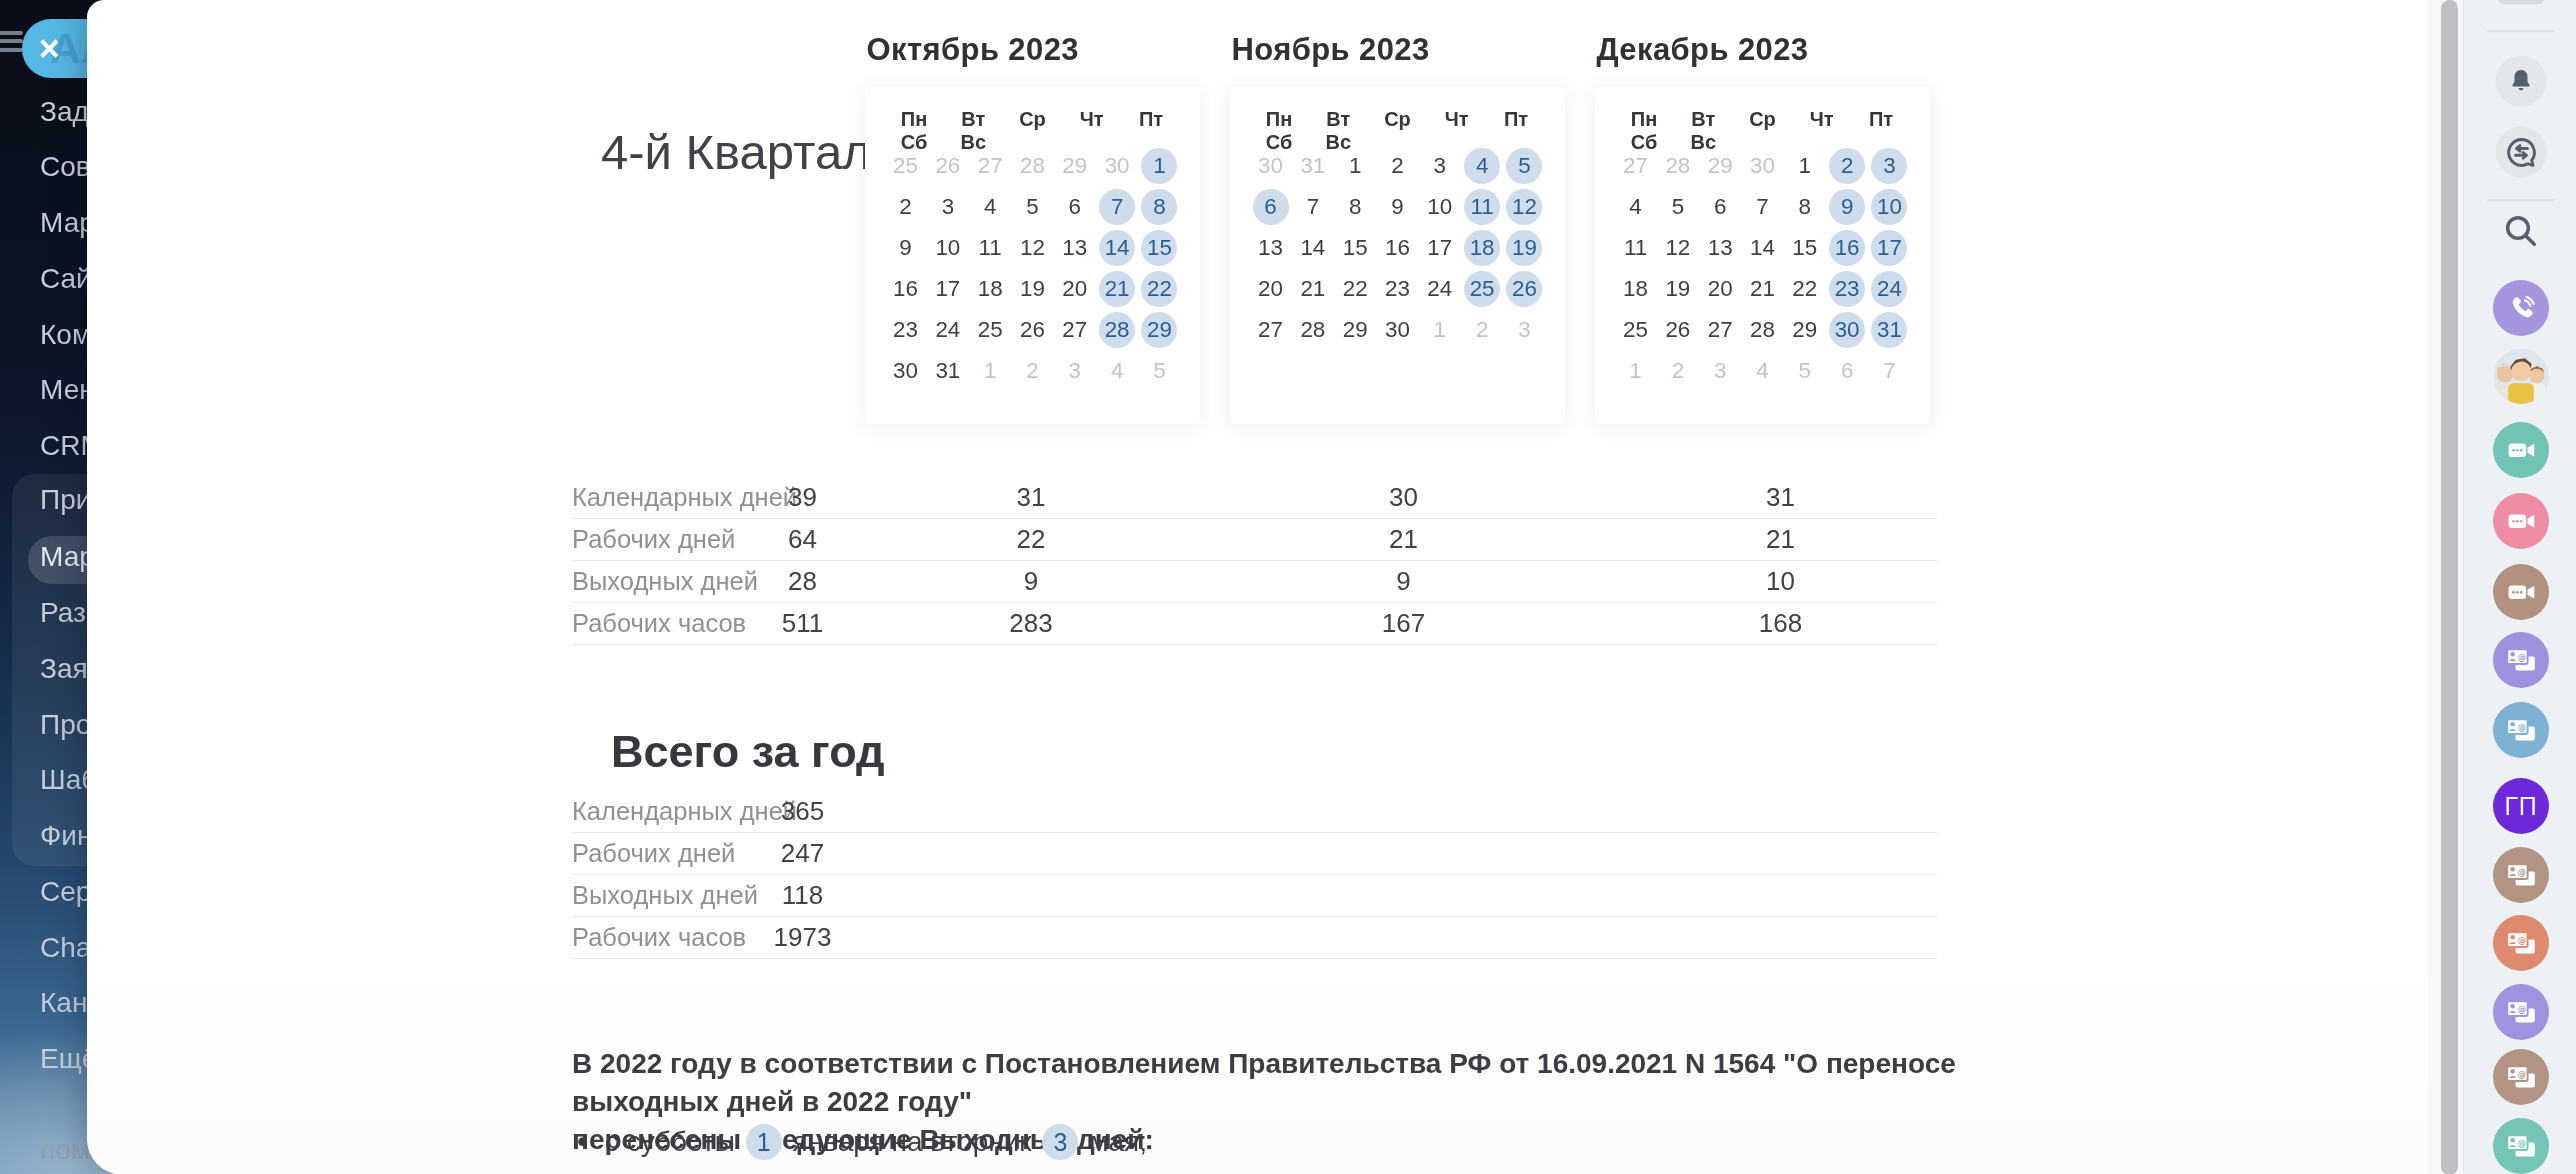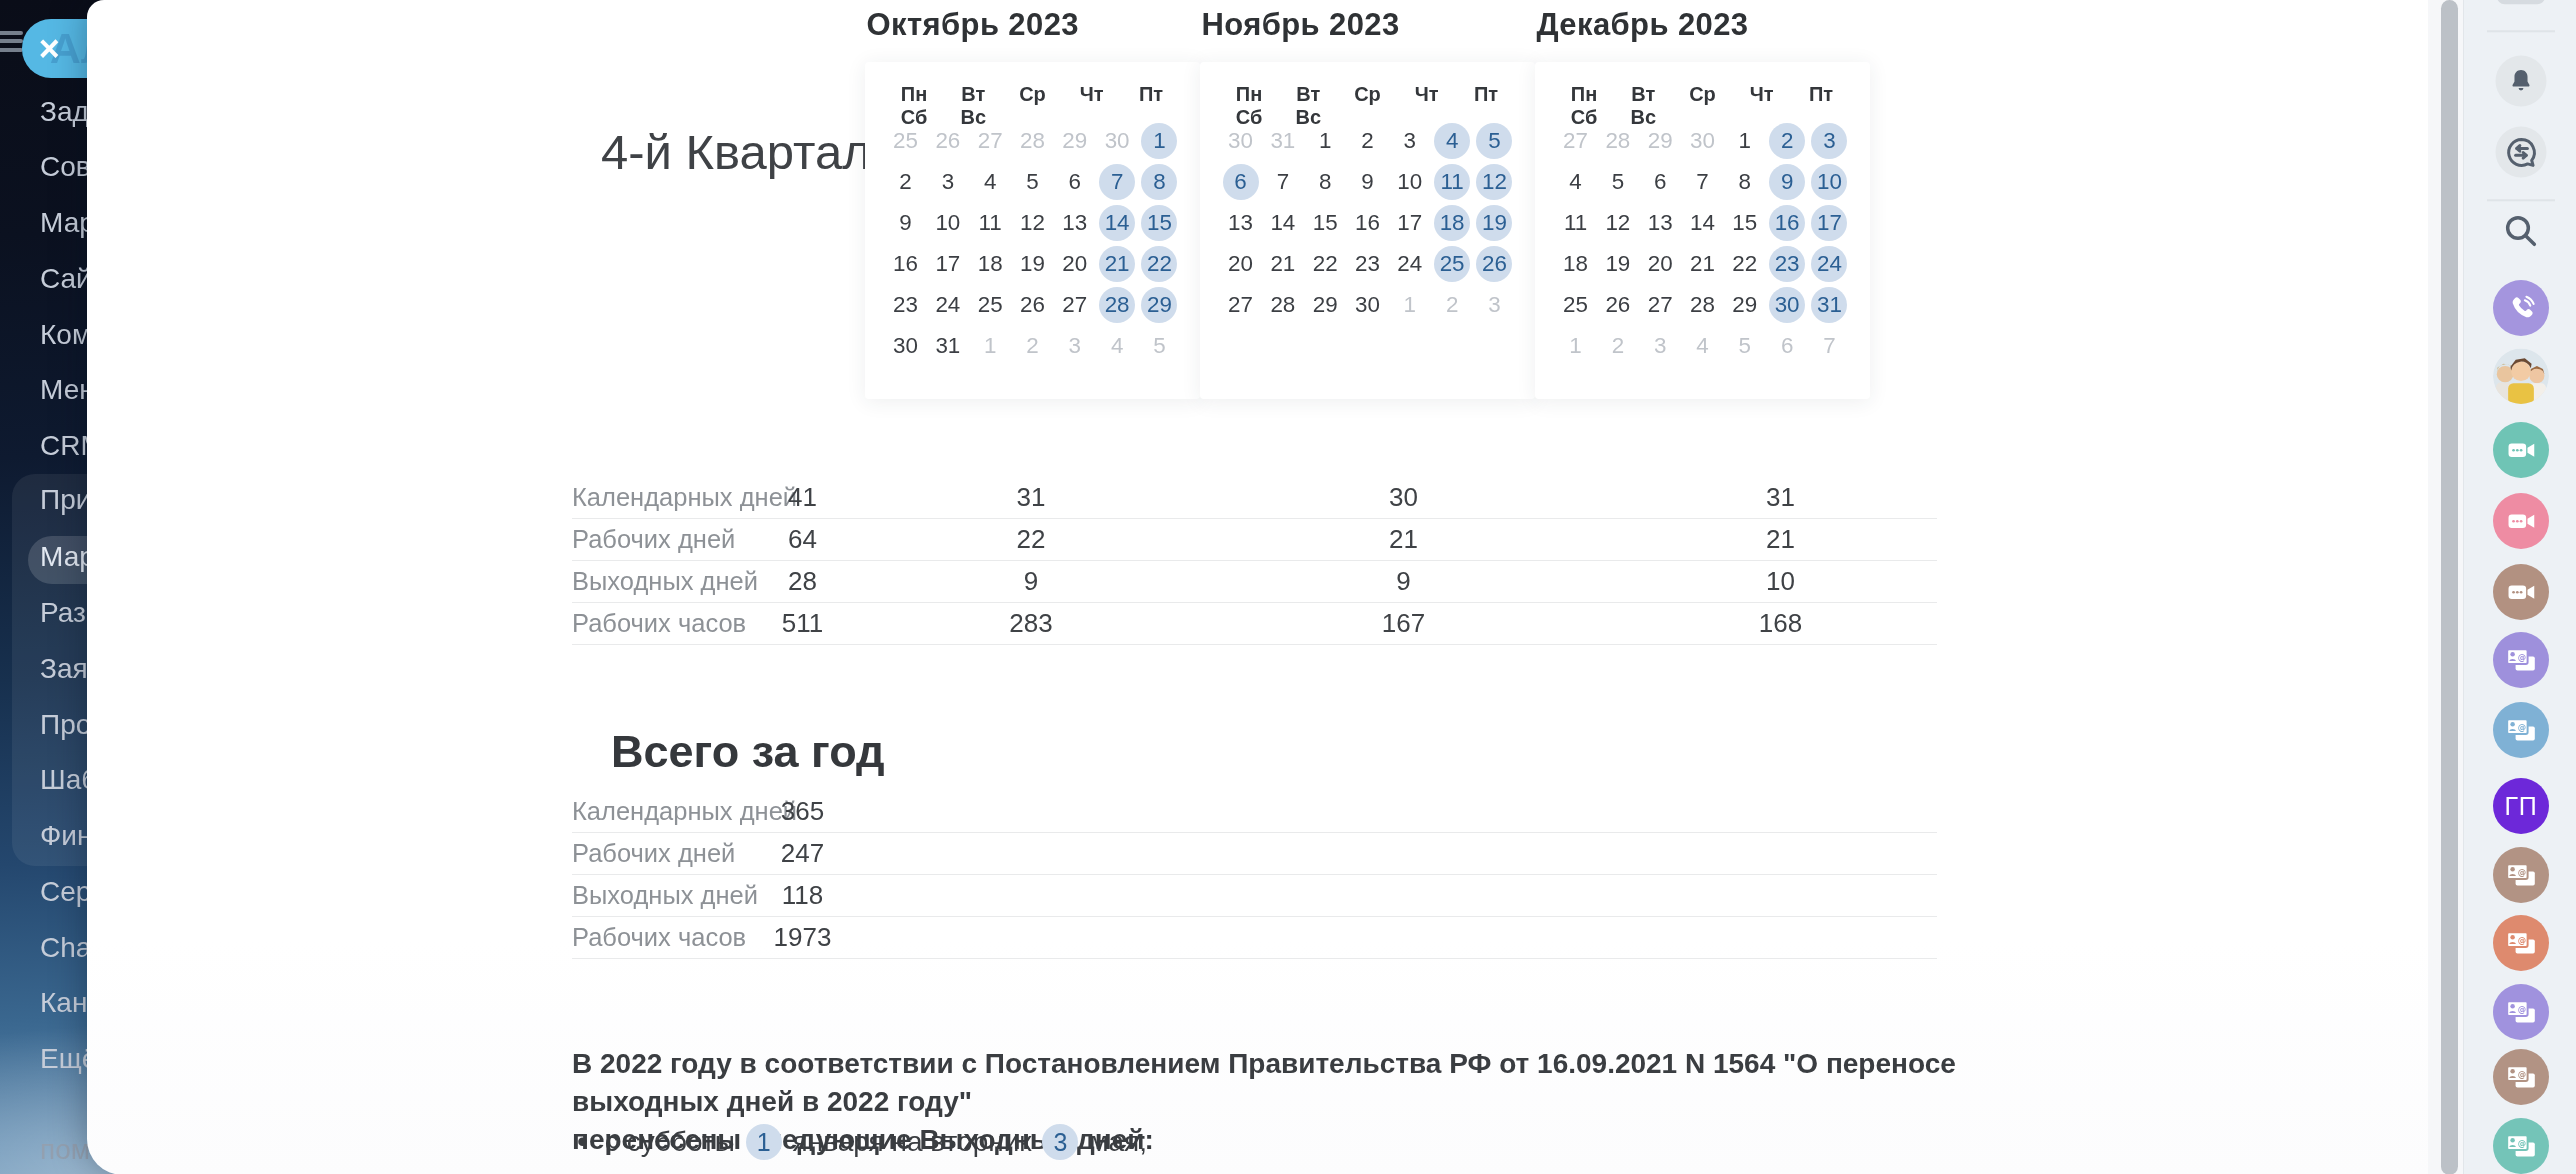--- a/index.html
+++ b/index.html
@@ -27,21 +27,21 @@
   .side-footer{position:absolute;left:40px;top:1122px;height:56px;display:flex;align-items:center;
     font-size:28px;color:#93a0b0;white-space:nowrap;}
 
   
   .page{position:absolute;left:87px;top:0;width:2341px;height:1175px;z-index:2;
     background:linear-gradient(180deg,#ffffff 80%,#fcfcfd 100%);
     border-radius:17px 0 0 36px;box-shadow:0 0 36px rgba(5,15,30,.35);}
   .quarter-title{position:absolute;left:514px;top:121px;font-size:49px;line-height:62px;
     font-weight:400;color:#3f4246;text-align:center;}
 
-  .cal-row{position:absolute;left:778px;top:1px;display:flex;}
+  .cal-row{position:absolute;left:778px;top:26px;display:flex;gap:30px;}
   .month{width:335px;}
   .month-title{font-size:31px;font-weight:700;color:#2f3235;margin:6.2px 0 18.6px 1.5px;letter-spacing:0.4px;}
   .month-card{height:337px;background:#fff;border-radius:3.9px;box-sizing:border-box;
     padding:21.7px 19.4px 0;box-shadow:0 2.3px 20px rgba(40,55,70,.08);}
   .dow{display:grid;grid-template-columns:repeat(5,1fr);height:37px;}
   .dow span{display:flex;align-items:center;justify-content:center;
     font-size:20px;font-weight:700;color:#34373b;}
   .days{display:grid;grid-template-columns:repeat(7,1fr);grid-auto-rows:41px;}
   .cell{display:flex;align-items:center;justify-content:center;}
   .cell i{font-style:normal;width:36px;height:36px;border-radius:50%;
@@ -528,21 +528,21 @@
               <i>7</i>
             </div>
           </div>
         </div>
       </div>
     </div>
 
   <div class="qtable" id="qtable">
       <div class="trow">
         <span class="lbl">Календарных дней</span>
-        <span class="val">41</span>
+        <span class="val">39</span>
         <span class="val">31</span>
         <span class="val">30</span>
         <span class="val">31</span>
       </div>
       <div class="trow">
         <span class="lbl">Рабочих дней</span>
         <span class="val">64</span>
         <span class="val">22</span>
         <span class="val">21</span>
         <span class="val">21</span>

